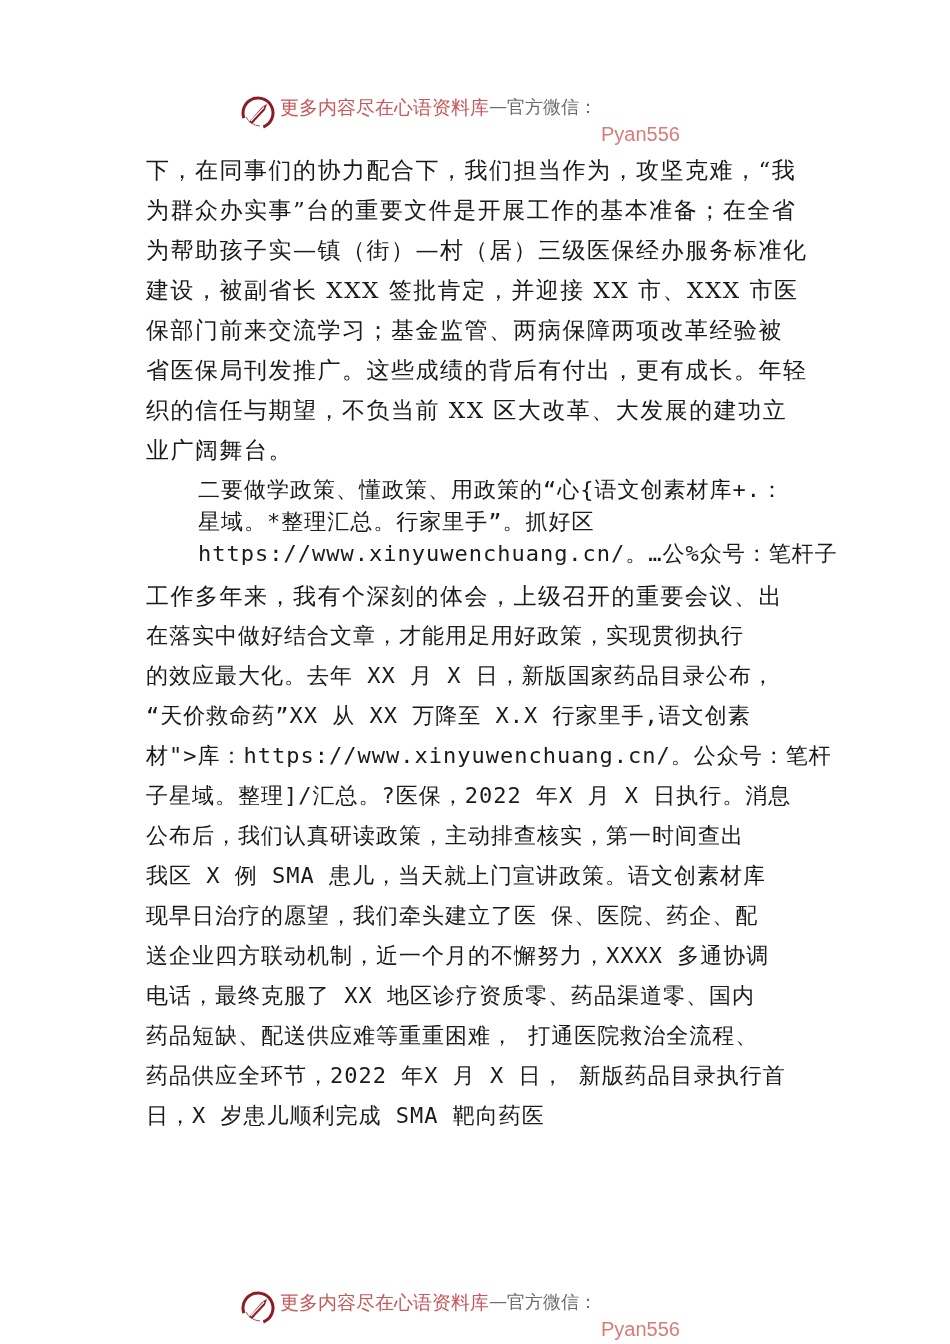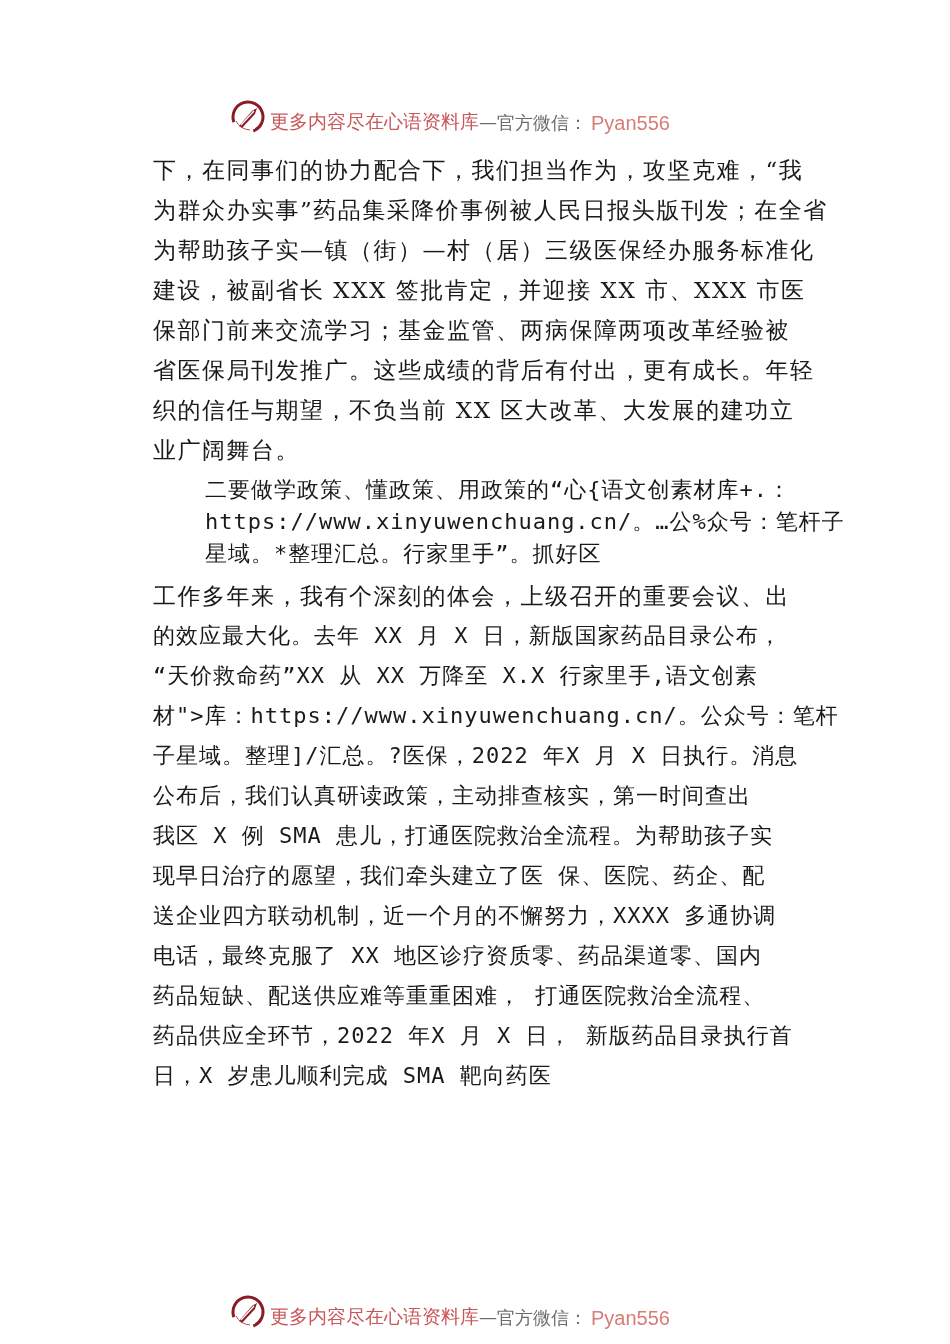--- a/index.html
+++ b/index.html
@@ -10,24 +10,24 @@
     body {
       width: 950px;
       height: 1344px;
       position: relative;
       overflow: hidden;
       font-family: "DejaVu Serif", "Liberation Serif", serif;
       color: #1a1a1a;
     }
     .banner {
       position: absolute;
-      left: 230px;
+      left: 240px;
       height: 40px;
       display: flex;
-      align-items: flex-end;
+      align-items: flex-start;
       white-space: nowrap;
     }
     .banner.top { top: 95px; }
     .banner.bottom { top: 1290px; }
     .logo {
       width: 36px;
       height: 36px;
       margin-right: 4px;
       flex: 0 0 auto;
     }
@@ -44,21 +44,21 @@
     }
     .banner-id {
       font-family: "Liberation Sans", sans-serif;
       font-size: 20px;
       color: #d87c78;
       margin-left: 4px;
       margin-top: 28px;
     }
     .page {
       position: absolute;
-      left: 153px;
+      left: 146px;
       top: 150px;
       width: 690px;
     }
     .para {
       margin: 0;
       font-size: 23px;
       line-height: 40px;
       letter-spacing: 1.5px;
     }
     .line {
@@ -95,43 +95,44 @@
     <path d="M6 22 Q10 30 20 31" fill="none" stroke="#b04a50" stroke-width="1"></path>
   </svg>
   <span class="banner-red">更多内容尽在心语资料库</span>
   <span class="banner-gray">—官方微信：</span>
   <span class="banner-id">Pyan556</span>
 </div>
 
 <div class="page">
   <p class="para">
     <span class="line">下，在同事们的协力配合下，我们担当作为，攻坚克难，“我</span>
-    <span class="line">为群众办实事”药品集采降价事例被人民日报头版刊发；在全省</span>
+    <span class="line">为群众办实事”台的重要文件是开展工作的基本准备；在全省</span>
     <span class="line">为帮助孩子实—镇（街）—村（居）三级医保经办服务标准化</span>
     <span class="line">建设，被副省长 XXX 签批肯定，并迎接 XX 市、XXX 市医</span>
     <span class="line">保部门前来交流学习；基金监管、两病保障两项改革经验被</span>
     <span class="line">省医保局刊发推广。这些成绩的背后有付出，更有成长。年轻</span>
     <span class="line">织的信任与期望，不负当前 XX 区大改革、大发展的建功立</span>
     <span class="line">业广阔舞台。</span>
   </p>
 
   <p class="para indented gap-top gap-after">
     <span class="line">二要做学政策、懂政策、用政策的“心{语文创素材库+.：</span>
+    <span class="line">星域。*整理汇总。行家里手”。抓好区</span>
     <span class="line">https://www.xinyuwenchuang.cn/。…公%众号：笔杆子</span>
-    <span class="line">星域。*整理汇总。行家里手”。抓好区</span>
   </p>
 
   <p class="para mono">
     <span class="line">工作多年来，我有个深刻的体会，上级召开的重要会议、出</span>
+    <span class="line mono-line">在落实中做好结合文章，才能用足用好政策，实现贯彻执行</span>
     <span class="line mono-line">的效应最大化。去年 XX 月 X 日，新版国家药品目录公布，</span>
     <span class="line mono-line">“天价救命药”XX 从 XX 万降至 X.X 行家里手,语文创素</span>
     <span class="line mono-line">材"&gt;库：https://www.xinyuwenchuang.cn/。公众号：笔杆</span>
     <span class="line mono-line">子星域。整理]/汇总。?医保，2022 年X 月 X 日执行。消息</span>
     <span class="line mono-line">公布后，我们认真研读政策，主动排查核实，第一时间查出</span>
-    <span class="line mono-line">我区 X 例 SMA 患儿，打通医院救治全流程。为帮助孩子实</span>
+    <span class="line mono-line">我区 X 例 SMA 患儿，当天就上门宣讲政策。语文创素材库</span>
     <span class="line mono-line">现早日治疗的愿望，我们牵头建立了医 保、医院、药企、配</span>
     <span class="line mono-line">送企业四方联动机制，近一个月的不懈努力，XXXX 多通协调</span>
     <span class="line mono-line">电话，最终克服了 XX 地区诊疗资质零、药品渠道零、国内</span>
     <span class="line mono-line">药品短缺、配送供应难等重重困难， 打通医院救治全流程、</span>
     <span class="line mono-line">药品供应全环节，2022 年X 月 X 日， 新版药品目录执行首</span>
     <span class="line mono-line">日，X 岁患儿顺利完成 SMA 靶向药医</span>
   </p>
 </div>
 
 <div class="banner bottom">

